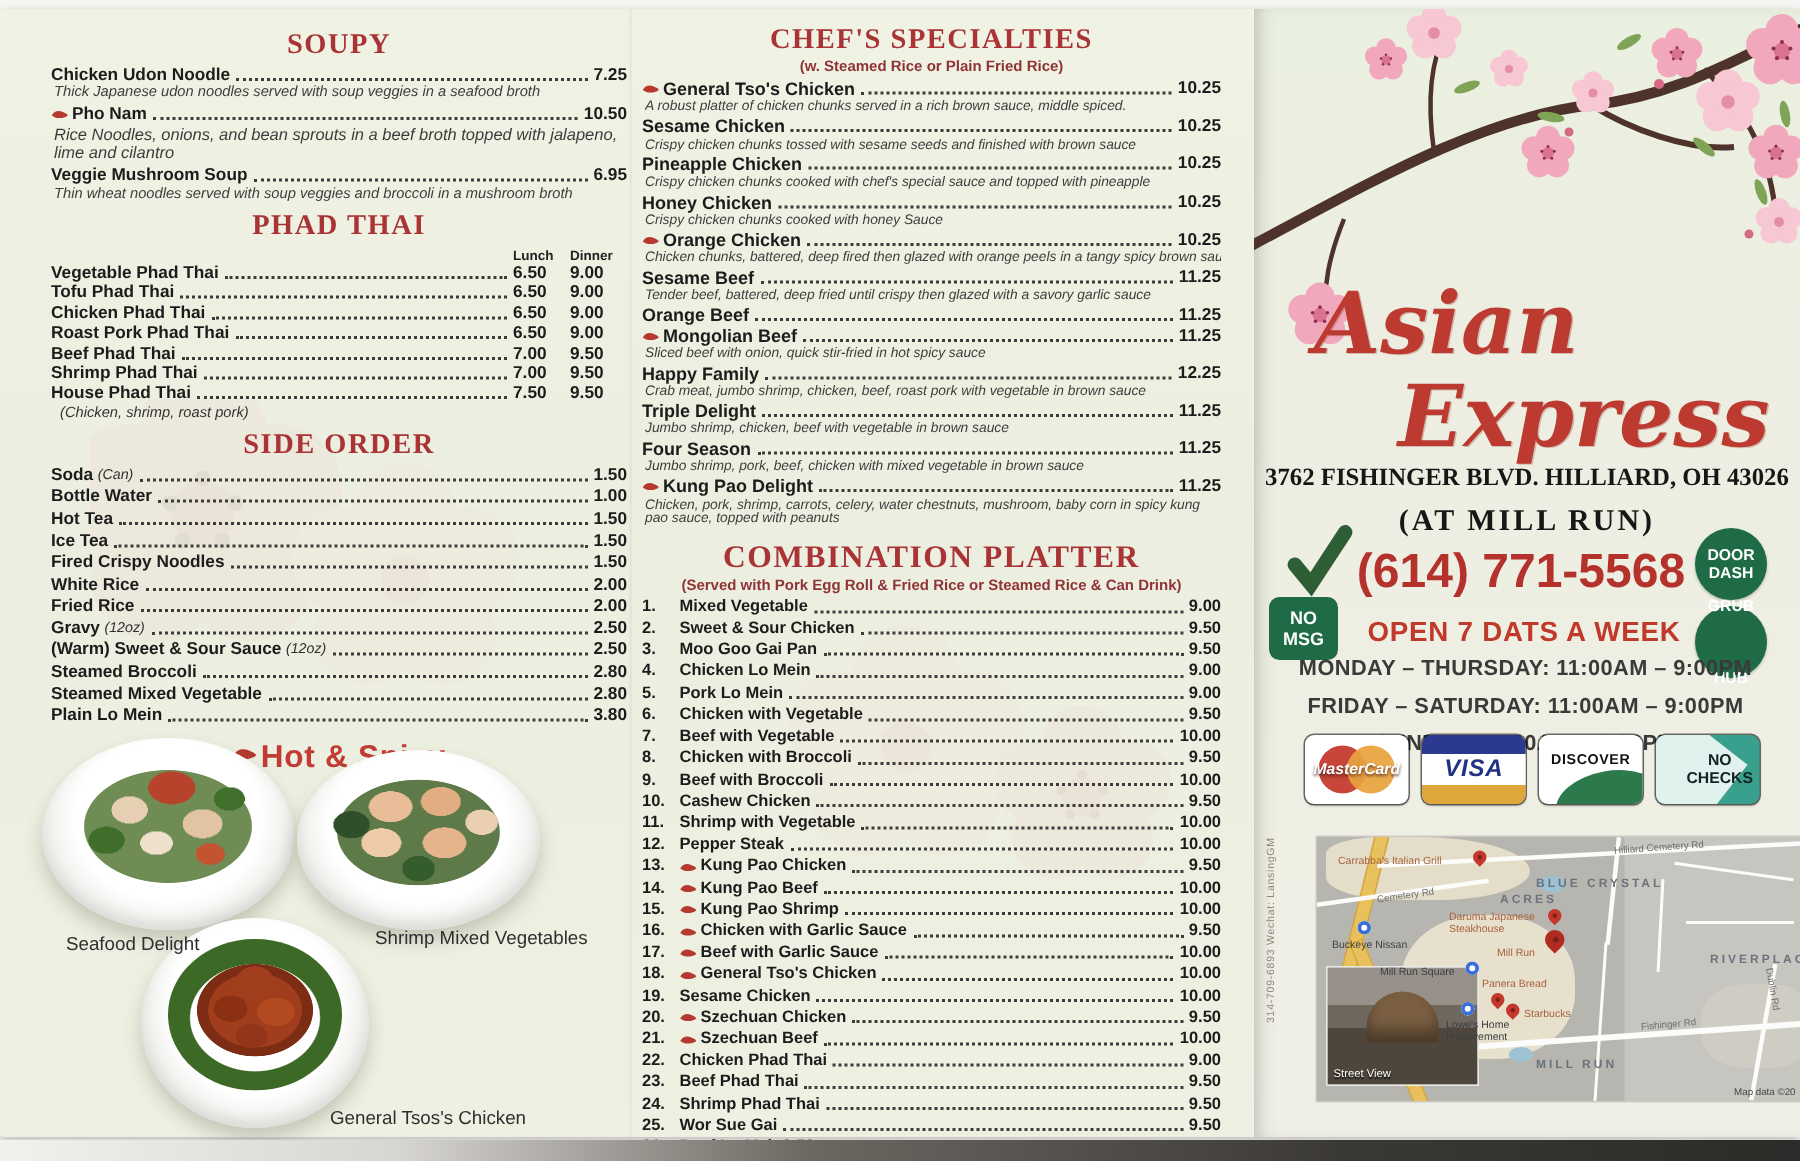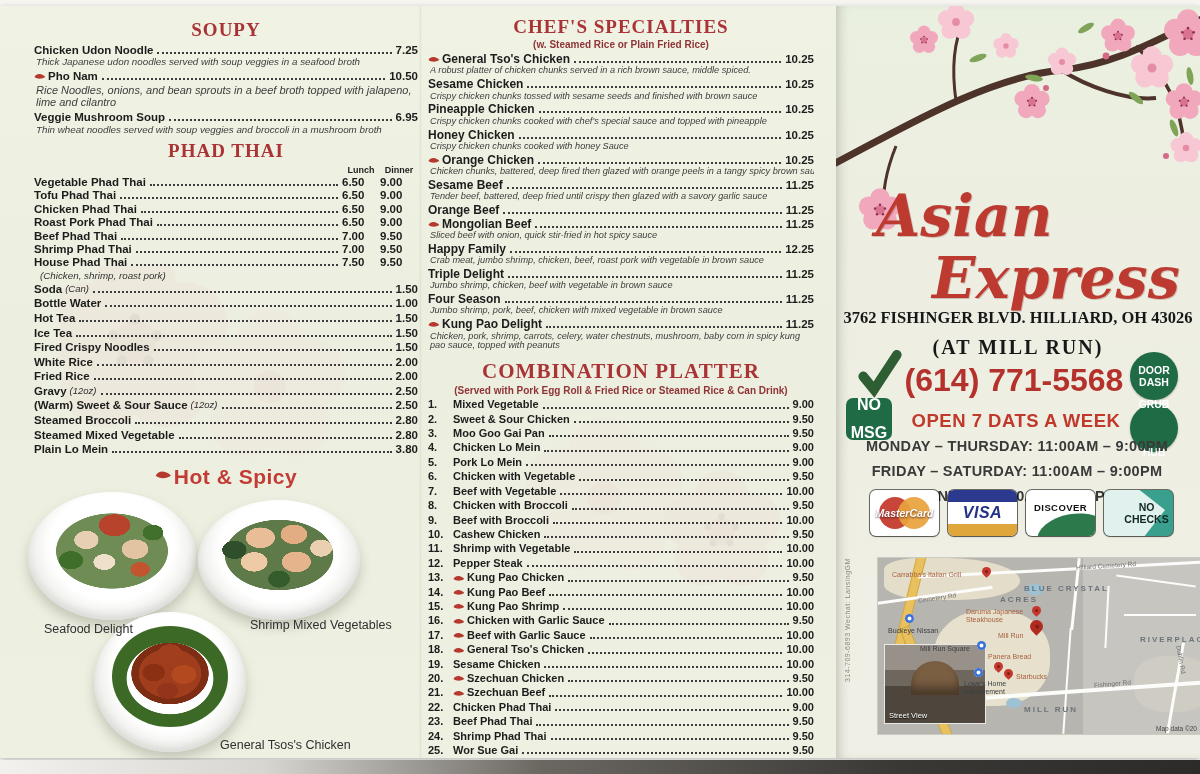--- a/index.html
+++ b/index.html
@@ -25,21 +25,21 @@
   .mname{font-weight:bold;font-size:11.5px;color:#1c1c1c;white-space:nowrap;}
   .qual{font-style:italic;font-size:9.5px;color:#2e2e2e;margin-left:3px;white-space:nowrap;}
   .dots{flex:1;border-bottom:2px dotted #3c3c3c;margin:0 4px 2px 4px;min-width:8px;}
   .mprice{font-weight:bold;font-size:11.5px;color:#1c1c1c;}
   .p2{width:38px;text-align:left;font-weight:bold;font-size:11.5px;color:#1c1c1c;}
   .desc{font-style:italic;font-size:9.8px;color:#3d3d3d;line-height:10.4px;margin:0 0 2.5px 2px;}
   .desc-big{font-size:11px;line-height:12.5px;}
   .onel{white-space:nowrap;overflow:hidden;}
   .colheads{display:flex;justify-content:flex-end;font-weight:bold;font-size:9px;color:#222;
          margin-bottom:1px;}
-  .colheads span{width:38px;text-align:center;}
+  .colheads span{width:38px;text-align:left;}
   .note{font-style:italic;font-size:9.8px;color:#333;margin:0 0 2px 6px;}
   #side-list .mrow{margin-bottom:2.6px;}
   #combo-list .mrow{margin-bottom:3px;line-height:11.4px;}
   #combo-list .mname{font-size:11px;}
   #combo-list .mprice{font-size:11px;}
   #chefs-list .mname{font-size:12px;}
   #chefs-list .desc{font-size:9.2px;line-height:9.8px;margin-bottom:2px;}
   .num{width:25px;font-weight:bold;font-size:11px;color:#1c1c1c;flex:none;}
   .spwrap{display:inline-block;width:13px;flex:none;margin-right:1px;}
   .spwrap svg{width:12px;height:7px;display:block;margin-bottom:2px;}
@@ -89,22 +89,22 @@
   .brand{position:absolute;font-family:"DejaVu Serif","Liberation Serif",serif;font-style:italic;
          font-weight:bold;color:#bc3a30;text-shadow:1px 1px 0 rgba(120,40,30,.25);}
   .brand1{left:40px;top:176px;font-size:57px;}
   .brand2{left:96px;top:238px;font-size:57px;}
   .addr{position:absolute;left:0;top:302px;width:364px;text-align:center;
         font-family:"Liberation Serif",serif;font-weight:bold;font-size:16.5px;color:#171717;}
   .loc{position:absolute;left:0;top:330px;width:364px;text-align:center;
         font-family:"Liberation Serif",serif;font-weight:bold;font-size:20px;letter-spacing:2px;color:#171717;}
   .check{position:absolute;left:20px;top:344px;width:48px;height:48px;}
   .nomsg{position:absolute;left:10px;top:392px;width:46px;height:42px;background:#1e6b45;border-radius:7px;
-        color:#fff;font-weight:bold;font-size:16px;line-height:14px;display:flex;flex-direction:column;
-        align-items:center;justify-content:space-between;}
+        color:#fff;font-weight:bold;font-size:12px;line-height:14px;display:flex;flex-direction:column;
+        align-items:center;justify-content:center;}
   .phone{position:absolute;left:58px;top:356px;width:240px;text-align:center;
         color:#b5312c;font-weight:bold;font-size:32px;}
   .badge{position:absolute;width:48px;height:48px;border-radius:50%;background:#1e6b45;color:#fff;
         font-weight:bold;font-size:10.5px;line-height:12px;display:flex;flex-direction:column;
         align-items:center;justify-content:center;box-shadow:0 1px 2px rgba(0,0,0,.25);}
   .bdash{left:294px;top:346px;}
   .bgrub{left:294px;top:398px;gap:36px;}
   .open{position:absolute;left:40px;top:404px;width:280px;text-align:center;color:#c0392b;
         font-weight:bold;font-size:18.5px;letter-spacing:.5px;}
   #hours-list{position:absolute;left:16px;top:428px;width:330px;text-align:center;}
@@ -243,20 +243,21 @@
         </div>
         <div class="mrow">
           <span class="mname">House Phad Thai</span>
           <span class="dots"></span>
           <span class="p2">7.50</span>
           <span class="p2">9.50</span>
         </div>
       </div>
     <div class="note">(Chicken, shrimp, roast pork)</div>
 
+    <div class="sec-h">SIDE ORDER</div>
     <div id="side-list">
         <div class="mrow">
           <span class="mname">Soda</span>
           <span class="qual">(Can)</span>
           <span class="dots"></span>
           <span class="mprice">1.50</span>
         </div>
         <div class="mrow">
           <span class="mname">Bottle Water</span>
           <span class="dots"></span>

